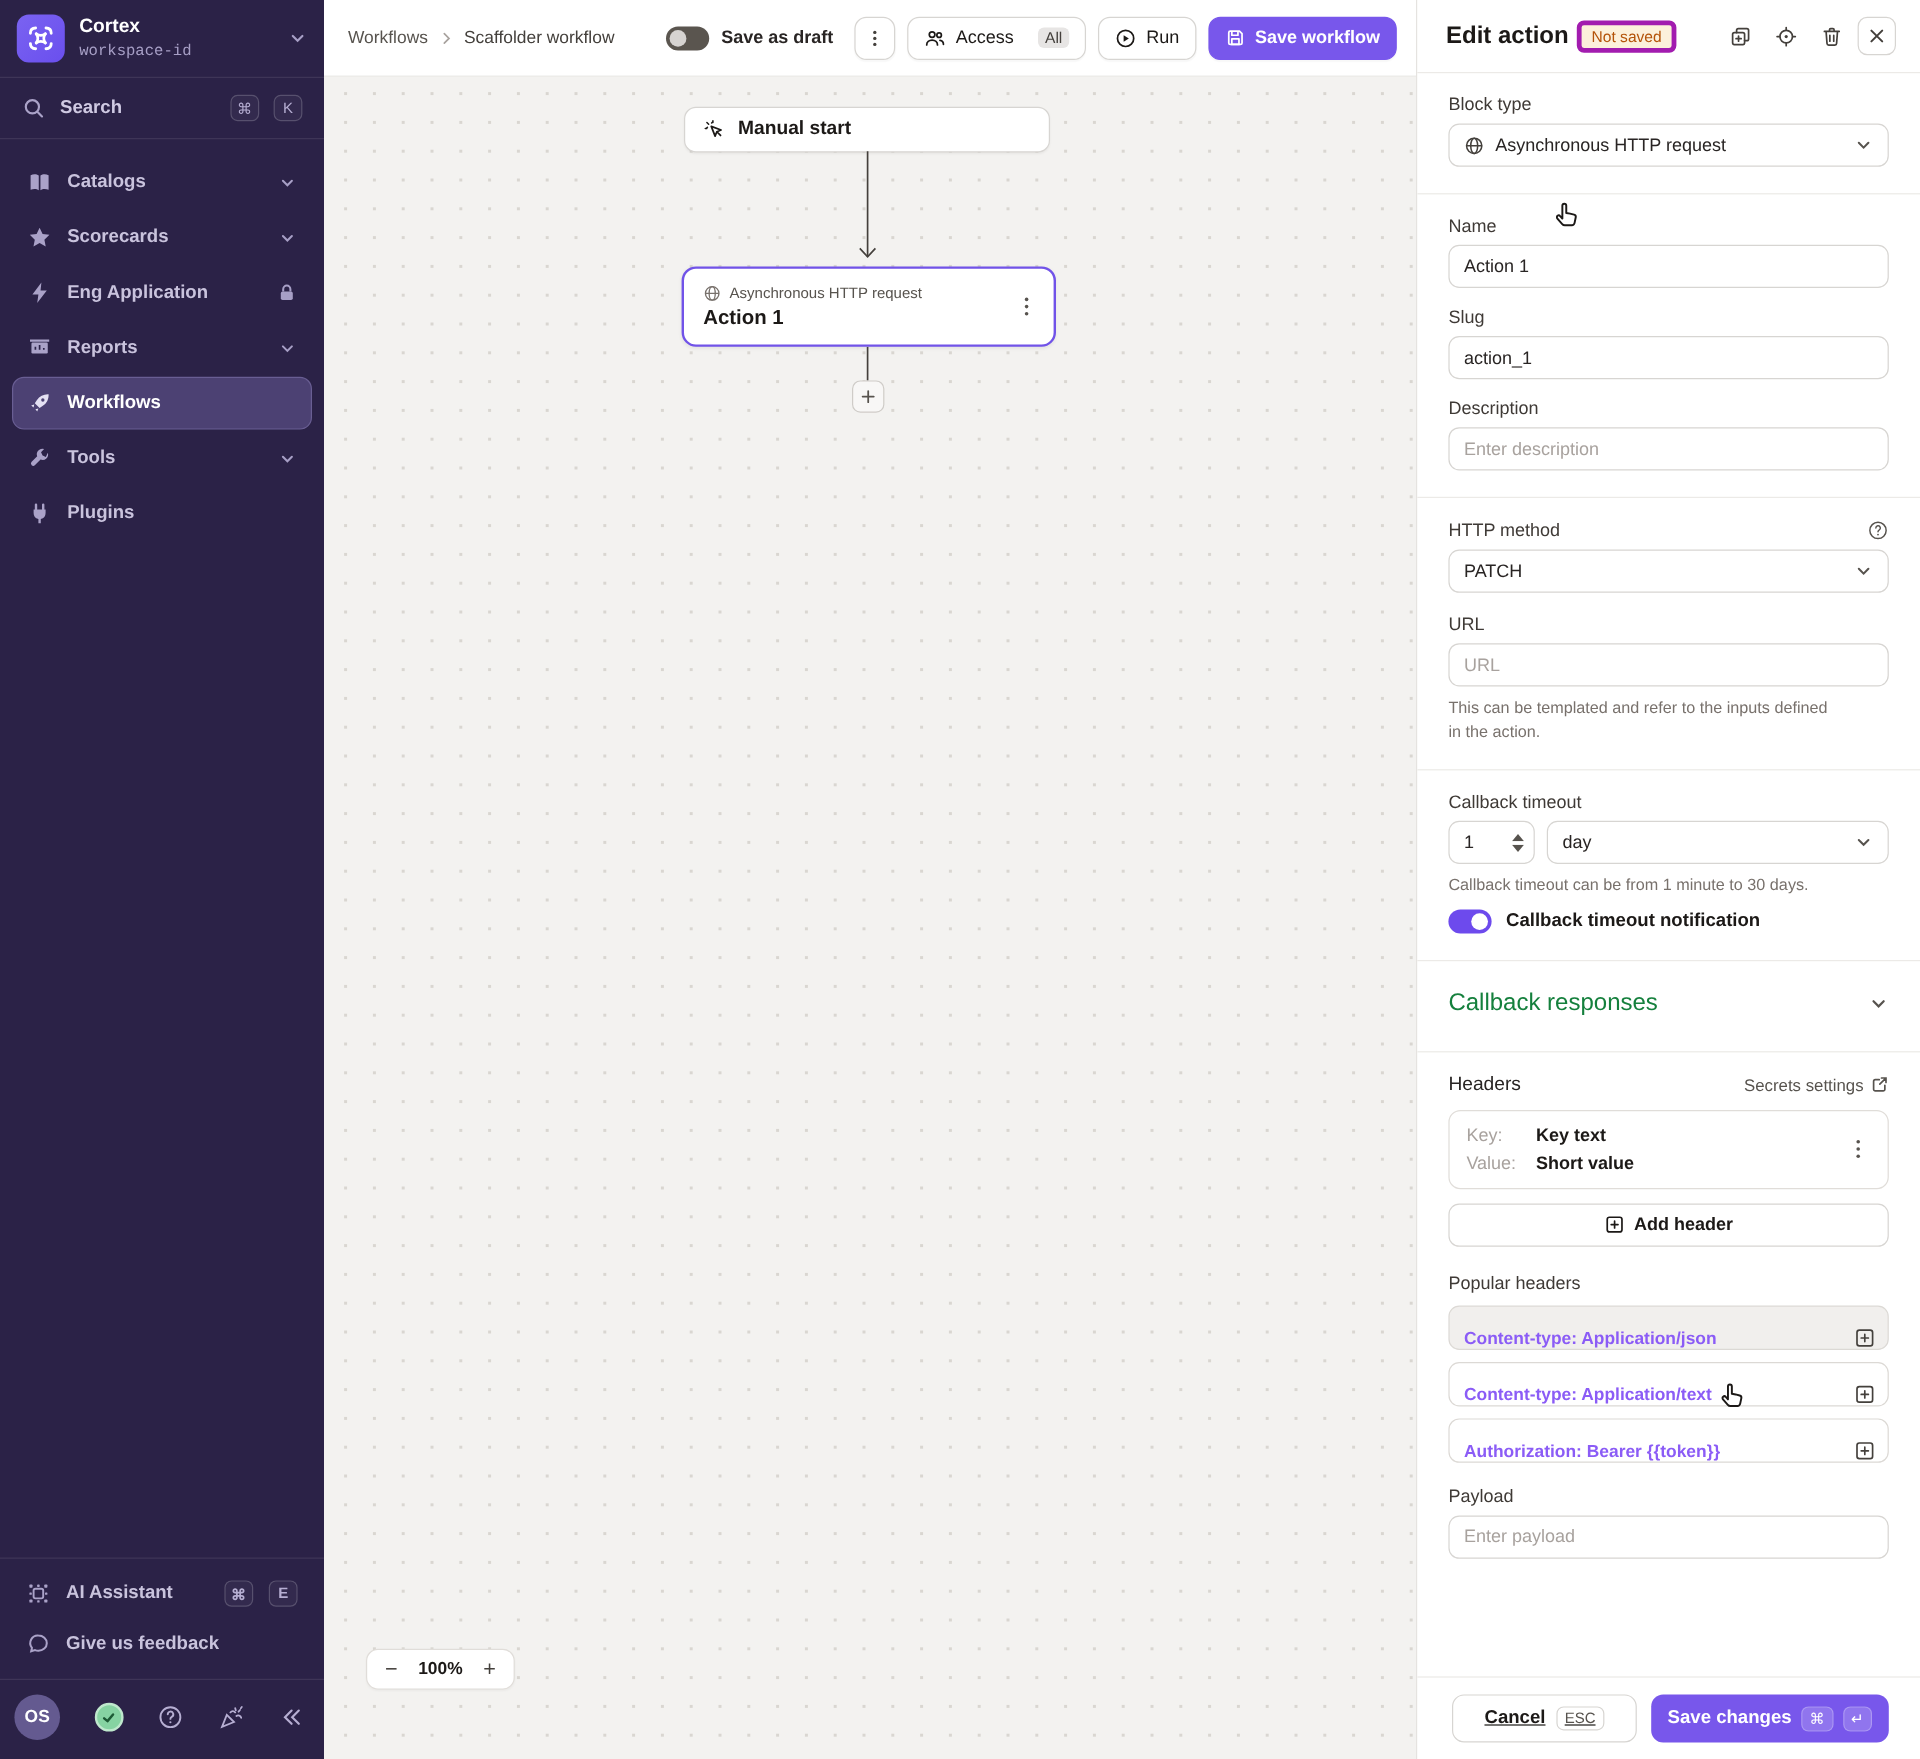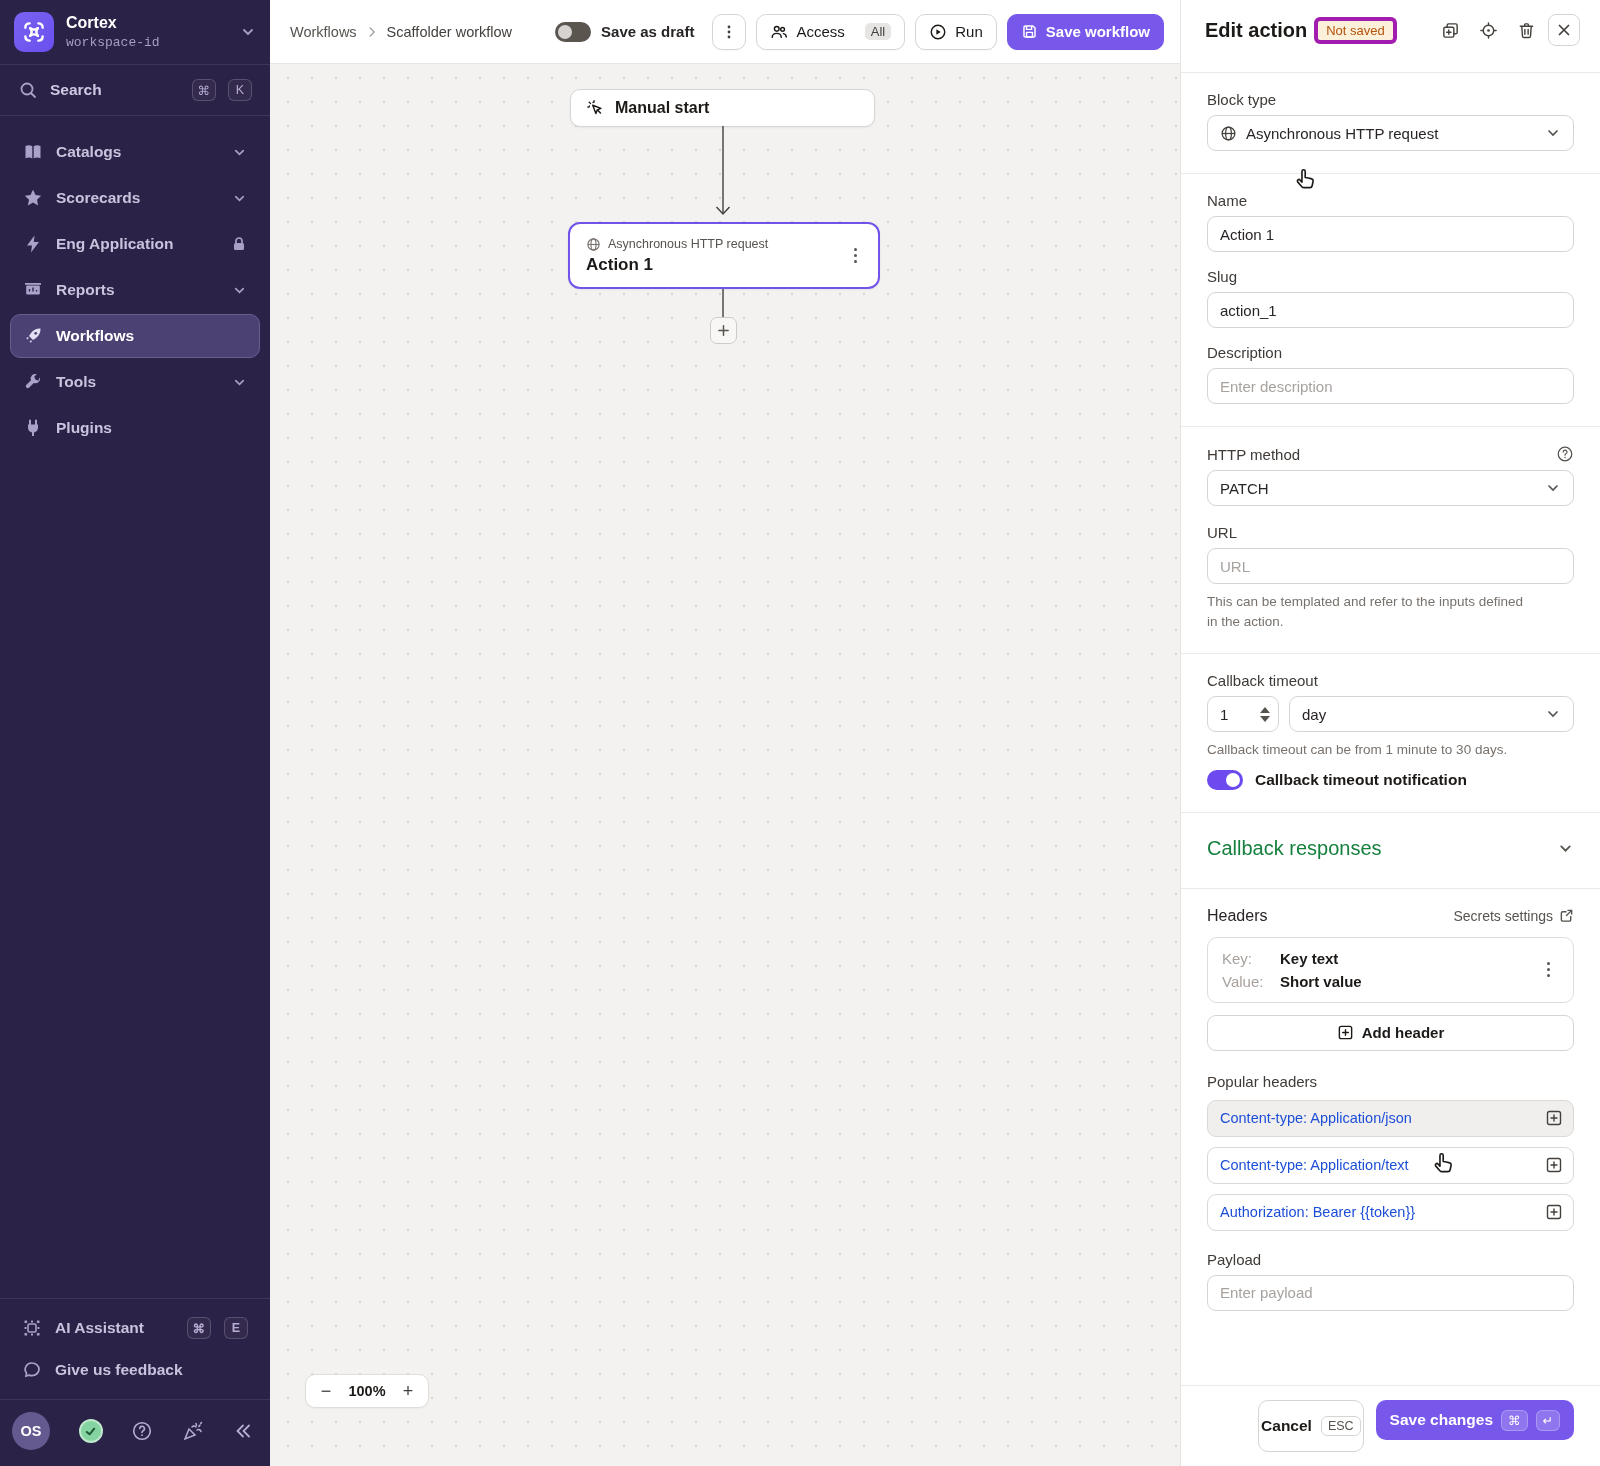--- a/index.html
+++ b/index.html
@@ -59,21 +59,21 @@
   .na-name { font-size:17px; font-weight:bold; color:#1c1917; margin-top:3px; }
   .kebab { width:22px; height:28px; display:flex; flex-direction:column; align-items:center; justify-content:center; gap:3px; cursor:pointer; }
   .kebab i { width:3px; height:3px; border-radius:50%; background:#57534e; }
   .plus-node { position:absolute; left:440px; top:253px; width:27px; height:27px; background:#f8f7f6; border:1px solid #cfccc8; border-radius:7px; display:flex; align-items:center; justify-content:center; color:#57534e; cursor:pointer; }
   .zoom-pill { position:absolute; left:35px; bottom:58px; height:34px; background:#fff; border:1px solid #e0ddd9; border-radius:10px; display:flex; align-items:center; gap:4px; padding:0 6px; box-shadow:0 1px 2px rgba(0,0,0,.04); }
   .zoom-btn { width:28px; height:28px; display:flex; align-items:center; justify-content:center; font-size:18px; color:#44403c; cursor:pointer; border-radius:7px; }
   .zoom-lvl { font-size:14.5px; font-weight:bold; color:#1c1917; min-width:46px; text-align:center; }
 
   
   .panel { position:absolute; left:1180px; top:0; width:420px; height:1466px; background:#fff; border-left:1px solid #e5e3e0; display:flex; flex-direction:column; overflow:hidden; }
-  .p-head { display:flex; align-items:center; gap:3px; padding:14px 20px 26px 24px; border-bottom:1px solid #eceae7; }
+  .p-head { display:flex; align-items:center; gap:3px; padding:14px 20px 14px 24px; border-bottom:1px solid #eceae7; }
   .p-title { font-size:20px; font-weight:bold; color:#1c1917; }
   .p-badge { background:#fcf0db; color:#b45309; border:4px solid #a21caf; border-radius:6px; padding:2px 8px; font-size:13px; margin-left:4px; }
   .p-head-icons { margin-left:auto; display:flex; align-items:center; gap:6px; }
   .ph-ic { width:32px; height:32px; display:flex; align-items:center; justify-content:center; color:#44403c; cursor:pointer; border-radius:8px; }
   .ph-ic.bordered { border:1px solid #d7d5d2; }
   .p-sec { padding:18px 26px 22px 26px; border-bottom:1px solid #eceae7; }
   .p-sec.last { border-bottom:none; flex:1; }
   .f-label { font-size:15px; color:#3f3a36; margin-bottom:7px; }
   .f-label-row { display:flex; align-items:center; justify-content:space-between; margin-bottom:7px; }
   .f-label-row .f-label { margin-bottom:0; }
@@ -95,24 +95,24 @@
   .collapse-lbl { font-size:20px; color:#15803d; }
   .hdr-row { display:flex; align-items:center; justify-content:space-between; margin-bottom:12px; }
   .hdr-lbl { font-size:16px; color:#292524; }
   .secrets-link { display:flex; align-items:center; gap:6px; font-size:14px; color:#57534e; cursor:pointer; }
   .kv-card { border:1px solid #e0ddd9; border-radius:10px; padding:12px 14px; display:flex; align-items:center; }
   .kv-grid { flex:1; display:grid; grid-template-columns:58px 1fr; row-gap:6px; font-size:15px; }
   .kv-k { color:#a8a29e; }
   .kv-v { color:#1c1917; font-weight:bold; }
   .add-btn { margin-top:12px; width:100%; height:36px; border:1px solid #d7d5d2; border-radius:9px; background:#fff; display:flex; align-items:center; justify-content:center; gap:8px; font-size:15px; font-weight:bold; color:#1c1917; cursor:pointer; }
   .pop-lbl { font-size:15px; color:#3f3a36; margin:22px 0 10px 0; }
-  .pop-row { display:flex; align-items:center; justify-content:space-between; border:1px solid #dcd9d5; border-radius:9px; height:37px; padding:0 10px 0 12px; font-size:14.5px; color:#1d4ed8; margin-bottom:10px; cursor:pointer; background:#fff; }
+  .pop-row { display:flex; align-items:flex-end; justify-content:space-between; border:1px solid #dcd9d5; border-radius:9px; height:37px; padding:0 10px 0 12px; font-size:14.5px; color:#8b5cf6; margin-bottom:10px; cursor:pointer; background:#fff;font-weight:bold; }
   .pop-row.hover { background:#f1efed; }
   .p-foot { border-top:1px solid #eceae7; padding:14px 26px; display:flex; justify-content:flex-end; gap:12px; }
-  .btn-cancel { display:flex; align-items:center; gap:9px; height:52px; padding:0 2px; border:1px solid #d7d5d2; border-radius:10px; background:#fff; font-size:15.5px; font-weight:bold; color:#1c1917; cursor:pointer; }
+  .btn-cancel { display:flex; align-items:center; gap:9px; height:40px; padding:0 26px; border:1px solid #d7d5d2; border-radius:10px; background:#fff; font-size:15.5px; font-weight:bold; color:#1c1917; cursor:pointer;text-decoration:underline; }
   .kbd-lite { border:1px solid #d7d5d2; border-radius:6px; padding:2px 6px; font-size:12.5px; color:#57534e; font-weight:normal; }
   .btn-save { display:flex; align-items:center; gap:8px; height:40px; padding:0 14px; border:none; border-radius:10px; background:#7857eb; font-size:15.5px; font-weight:bold; color:#fff; cursor:pointer; }
   .kbd-purple { background:rgba(255,255,255,.18); border:1px solid rgba(255,255,255,.25); border-radius:6px; padding:2px 6px; font-size:12.5px; color:#fff; font-weight:normal; min-width:22px; text-align:center; }
   .cursor { position:absolute; pointer-events:none; z-index:50; }
 </style>
 </head>
 <body>
 
 <aside class="sidebar">
   <div class="ws-row">

